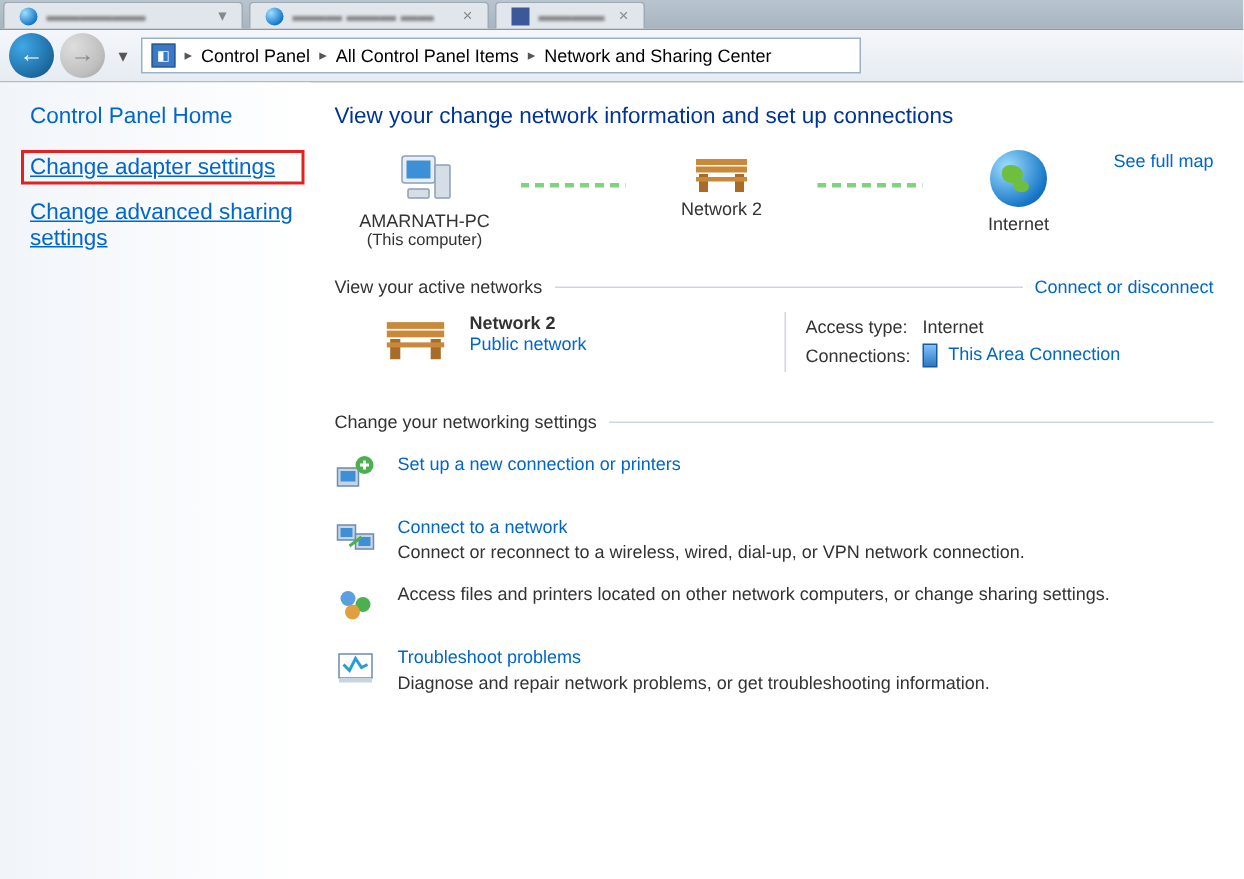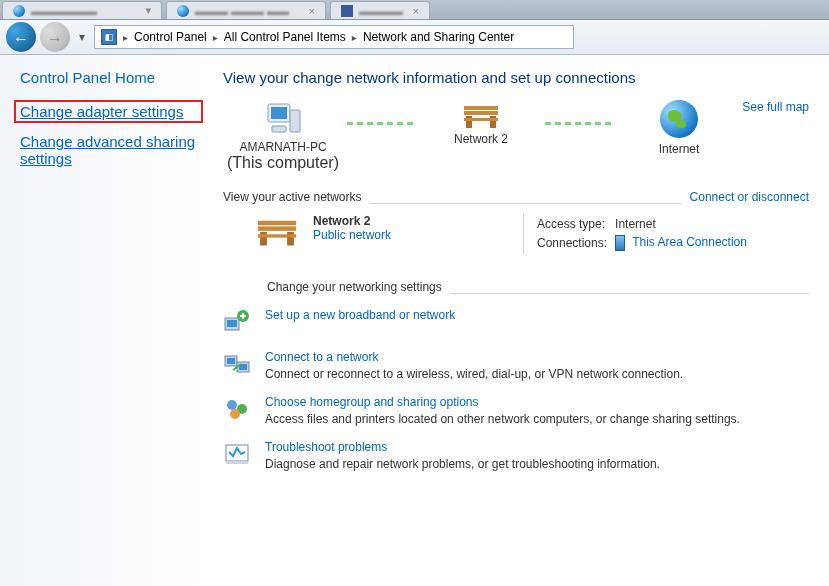--- a/index.html
+++ b/index.html
@@ -24,24 +24,24 @@
   .side-link { color:#0066cc; font-size:15px; margin-bottom:10px; display:block; cursor:pointer; }
   .side-link.home { color:#0066cc; text-decoration:none; margin-bottom:14px; }
   .side-link.u { text-decoration:underline; }
   .highlight-box { border:2px solid #e62020; padding:1px 4px; margin:0 -6px 10px -6px; }
   .content { flex:1; padding:14px 20px 14px 16px; }
   h1.page-title { color:#003399; font-weight:normal; font-size:15px; margin:0 0 14px 0; }
   .mapbar { display:flex; align-items:flex-start; }
   .mapbar .full { margin-left:auto; }
   .node { display:flex; flex-direction:column; align-items:center; width:120px; }
   .node-label { font-size:12px; color:#333; text-align:center; }
-  .node-sub { font-size:16px; color:#333; }
+  .node-sub { font-size:11px; color:#333; }
   .connector { height:3px; background:repeating-linear-gradient(90deg,#7ed37e 0,#7ed37e 6px,transparent 6px,transparent 10px); flex:1; margin:22px 4px 0 4px; max-width:70px; }
   a.link { color:#0066cc; text-decoration:none; cursor:pointer; }
-  .section-title { font-size:12px; color:#333; margin:18px 0 0 0; display:flex; align-items:flex-end; }
+  .section-title { font-size:12px; color:#333; margin:18px 0 0 0; display:flex; align-items:center; }
   .section-rule { flex:1; height:1px; background:#d0d6de; margin-left:8px; }
   .active-net { display:flex; margin-top:10px; }
   .net-left { display:flex; gap:12px; align-items:flex-start; width:300px; }
   .net-right { border-left:1px solid #d0d6de; padding-left:11px; font-size:12px; }
   .net-right table td { padding:1px 6px 1px 0; }
   .tasks { margin-top:6px; }
   .task { display:flex; gap:14px; margin:14px 0; align-items:flex-start; }
   .task-icon { width:28px; height:28px; flex:0 0 28px; display:flex; align-items:center; justify-content:center; }
   .task-text .t-title { color:#0066cc; font-size:12px; margin-bottom:3px; cursor:pointer; }
   .task-text .t-desc { font-size:12px; color:#333; }
@@ -168,37 +168,37 @@
             <td>
               <span class="icon-nic" style="display:inline-block;vertical-align:middle;margin-right:4px;"></span>
               <a class="link">This Area Connection</a>
             </td>
           </tr>
         </tbody>
           </table>
       </div>
     </div>
 
-    <div class="section-title" style="margin-top:26px;margin-left:44px;">
+    <div class="section-title" style="margin-top:26px;">
       <span>Change your networking settings</span>
       <div class="section-rule"></div>
     </div>
 
     <div class="tasks">
       <div class="task">
         <div class="task-icon">
           <svg viewBox="0 0 28 28">
               <rect x="2" y="10" width="14" height="12" fill="#c8d4e2" stroke="#6b8bb0"></rect>
               <rect x="4" y="12" width="10" height="7" fill="#3d8fd6"></rect>
               <circle cx="20" cy="8" r="6" fill="#4caf50"></circle>
               <path d="M17 8 h6 M20 5 v6" stroke="#fff" stroke-width="2"></path>
             </svg>
         </div>
         <div class="task-text">
-          <div class="t-title">Set up a new broadband or network</div>
+          <div class="t-title">Set up a new connection or printers</div>
         </div>
       </div>
       <div class="task">
         <div class="task-icon">
           <svg viewBox="0 0 28 28">
               <rect x="2" y="6" width="12" height="10" fill="#c8d4e2" stroke="#6b8bb0"></rect>
               <rect x="4" y="8" width="8" height="6" fill="#3d8fd6"></rect>
               <rect x="14" y="12" width="12" height="10" fill="#c8d4e2" stroke="#6b8bb0"></rect>
               <rect x="16" y="14" width="8" height="6" fill="#3d8fd6"></rect>
               <path d="M10 20 l8 -6" stroke="#4caf50" stroke-width="2"></path>
@@ -211,21 +211,20 @@
       </div>
       <div class="task">
         <div class="task-icon">
           <svg viewBox="0 0 28 28">
               <circle cx="9" cy="10" r="5" fill="#5aa0e0"></circle>
               <circle cx="19" cy="14" r="5" fill="#4caf50"></circle>
               <circle cx="12" cy="19" r="5" fill="#e0a040"></circle>
             </svg>
         </div>
         <div class="task-text">
-          <div class="t-title">Choose homegroup and sharing options</div>
           <div class="t-desc">Access files and printers located on other network computers, or change sharing settings.</div>
         </div>
       </div>
       <div class="task">
         <div class="task-icon">
           <svg viewBox="0 0 28 28">
               <rect x="3" y="5" width="22" height="16" fill="#fff" stroke="#6b8bb0"></rect>
               <path d="M6 12 l4 4 4-8 4 6 4-2" stroke="#2a9dd6" stroke-width="2" fill="none"></path>
               <rect x="3" y="21" width="22" height="3" fill="#c8d4e2"></rect>
             </svg>

